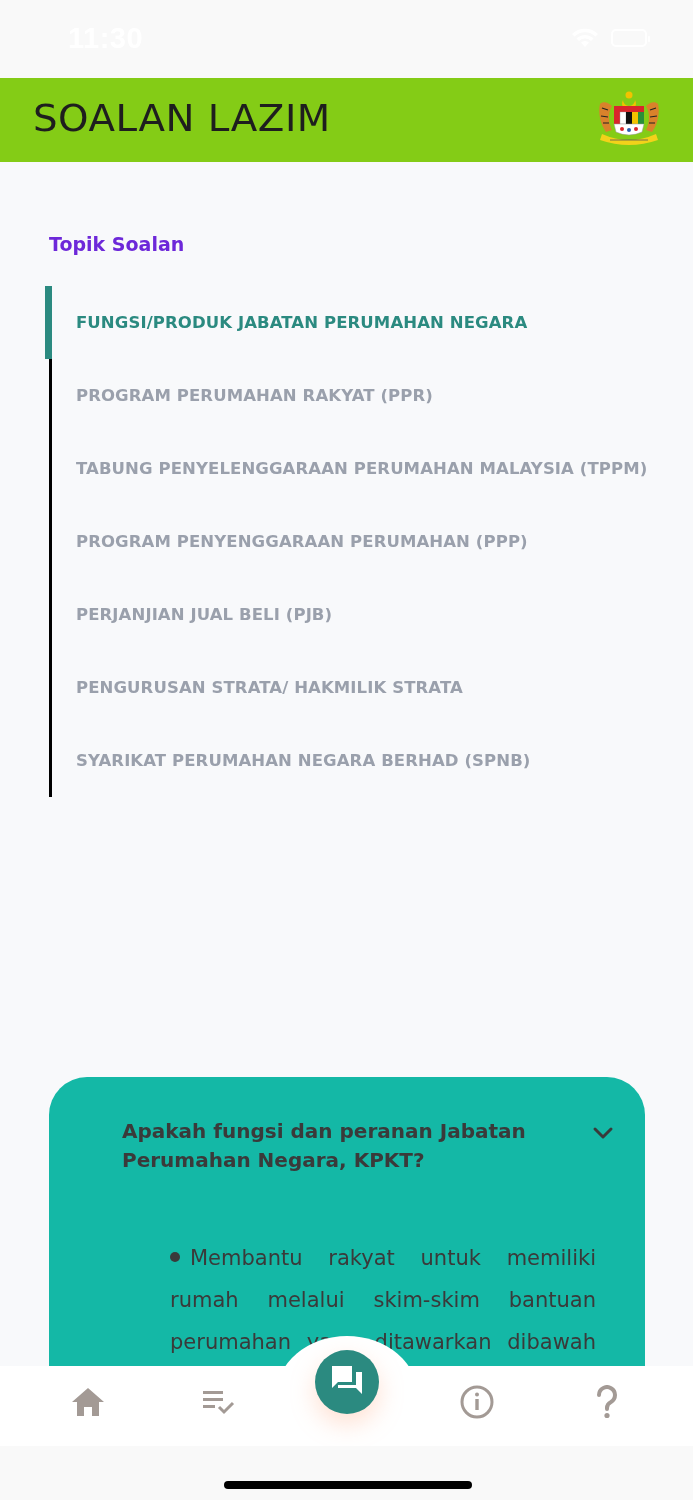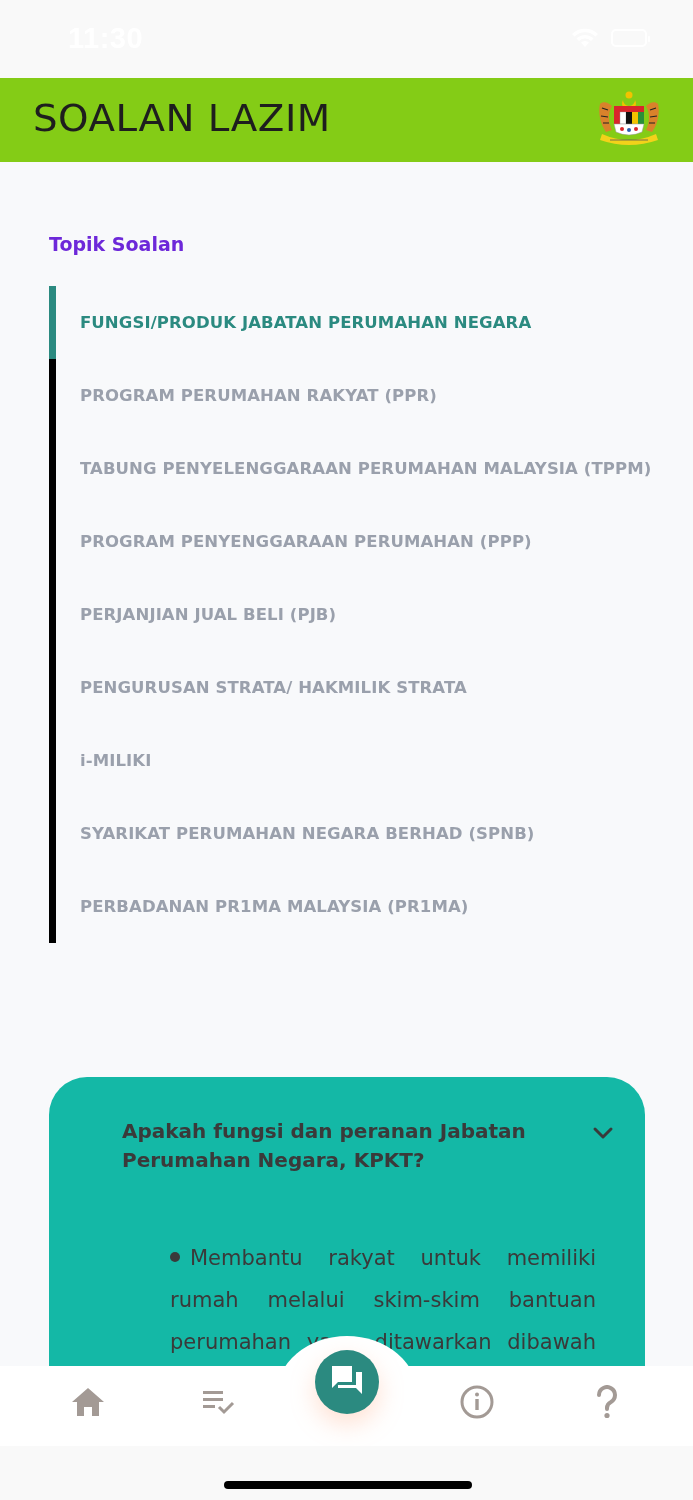--- a/index.html
+++ b/index.html
@@ -53,21 +53,21 @@
       position: absolute; left: 596px; top: 12px; width: 66px; height: 56px;
     }
 
     
     .topics-heading {
       position: absolute; left: 49px; top: 233px;
       font-size: 19px; font-weight: bold; color: #6d28d9;
     }
     .topic-list {
       position: absolute; left: 49px; top: 286px; width: 600px;
-      border-left: 7px solid #000000;
+      border-left: 3px solid #000000;
     }
     .topic-item {
       position: relative; height: 73px; display: flex; align-items: center;
       padding-left: 24px;
       font-size: 16.5px; font-weight: bold; color: #9aa0ac;
       letter-spacing: 0.1px; white-space: nowrap; cursor: pointer;
     }
     .topic-item.active { color: #2b8a80; }
     .topic-item.active::before {
       content: ""; position: absolute; left: -7px; top: 0; bottom: 0; width: 7px;
@@ -175,23 +175,21 @@
 </div>
 
 <h2 class="topics-heading">Topik Soalan</h2>
 <div class="topic-list">
   <div class="topic-item active">FUNGSI/PRODUK JABATAN PERUMAHAN NEGARA</div>
   <div class="topic-item">PROGRAM PERUMAHAN RAKYAT (PPR)</div>
   <div class="topic-item">TABUNG PENYELENGGARAAN PERUMAHAN MALAYSIA (TPPM)</div>
   <div class="topic-item">PROGRAM PENYENGGARAAN PERUMAHAN (PPP)</div>
   <div class="topic-item">PERJANJIAN JUAL BELI (PJB)</div>
   <div class="topic-item">PENGURUSAN STRATA/ HAKMILIK STRATA</div>
-  <div class="topic-item">i-MILIKI</div>
   <div class="topic-item">SYARIKAT PERUMAHAN NEGARA BERHAD (SPNB)</div>
-  <div class="topic-item">PERBADANAN PR1MA MALAYSIA (PR1MA)</div>
 </div>
 
 <div class="faq-card">
   <div class="faq-question">Apakah fungsi dan peranan Jabatan Perumahan Negara, KPKT?</div>
   <span class="chevron-down-icon">
     <svg width="22" height="14" viewBox="0 0 22 14">
       <path d="M3 3 L11 11 L19 3" fill="none" stroke="#3a3a3a" stroke-width="3" stroke-linecap="round" stroke-linejoin="round"></path>
     </svg>
   </span>
   <div class="faq-answer">

